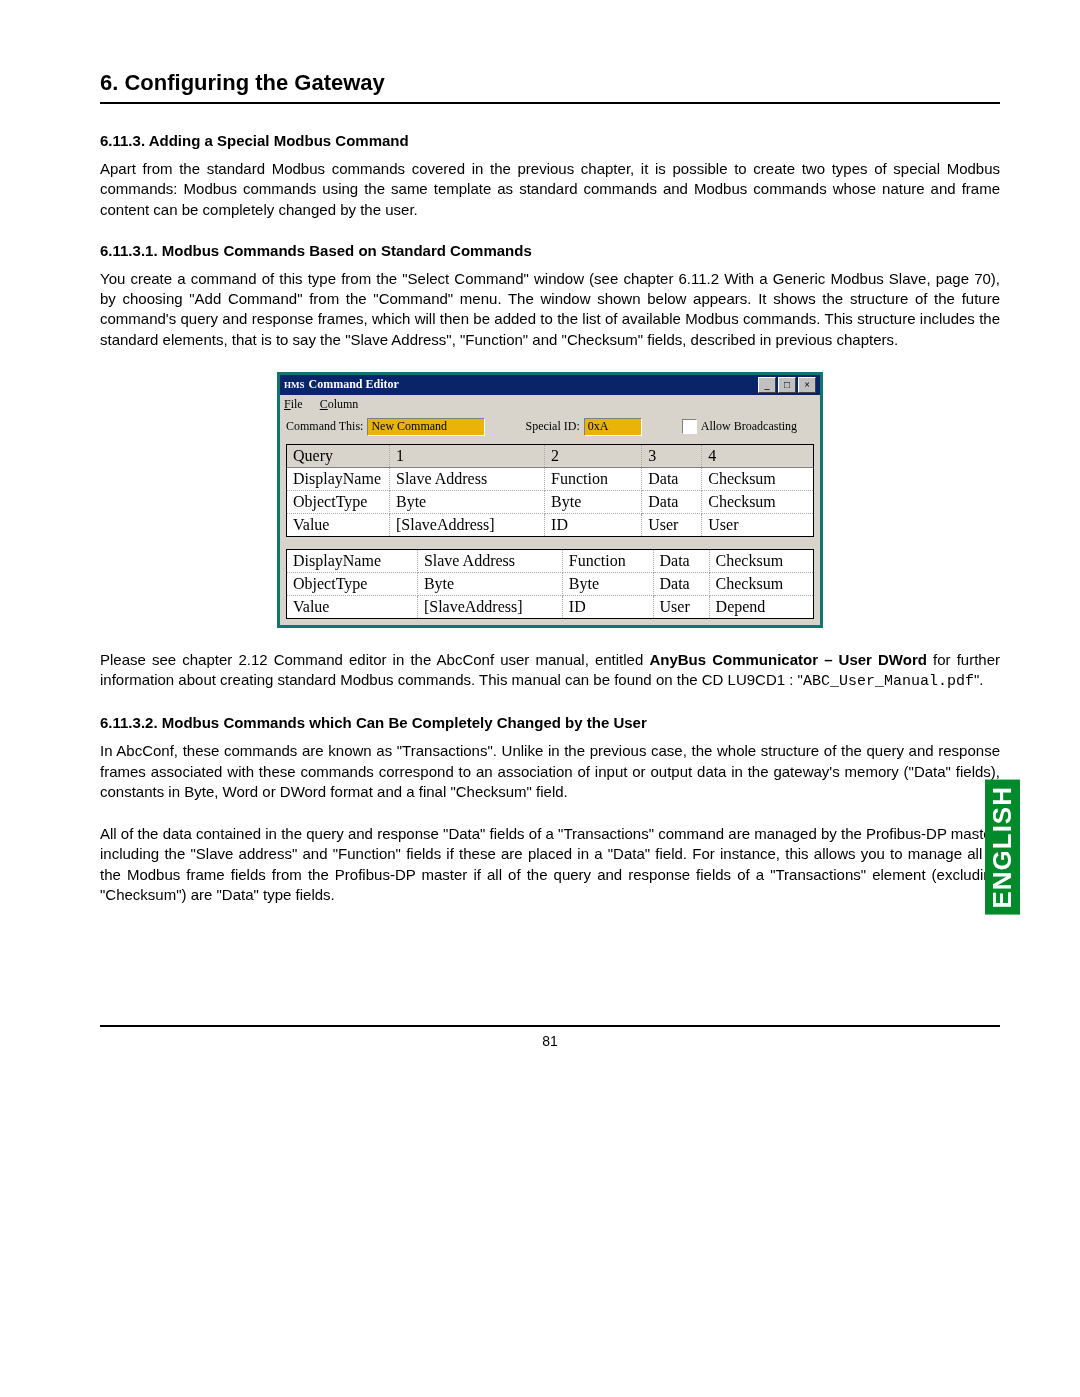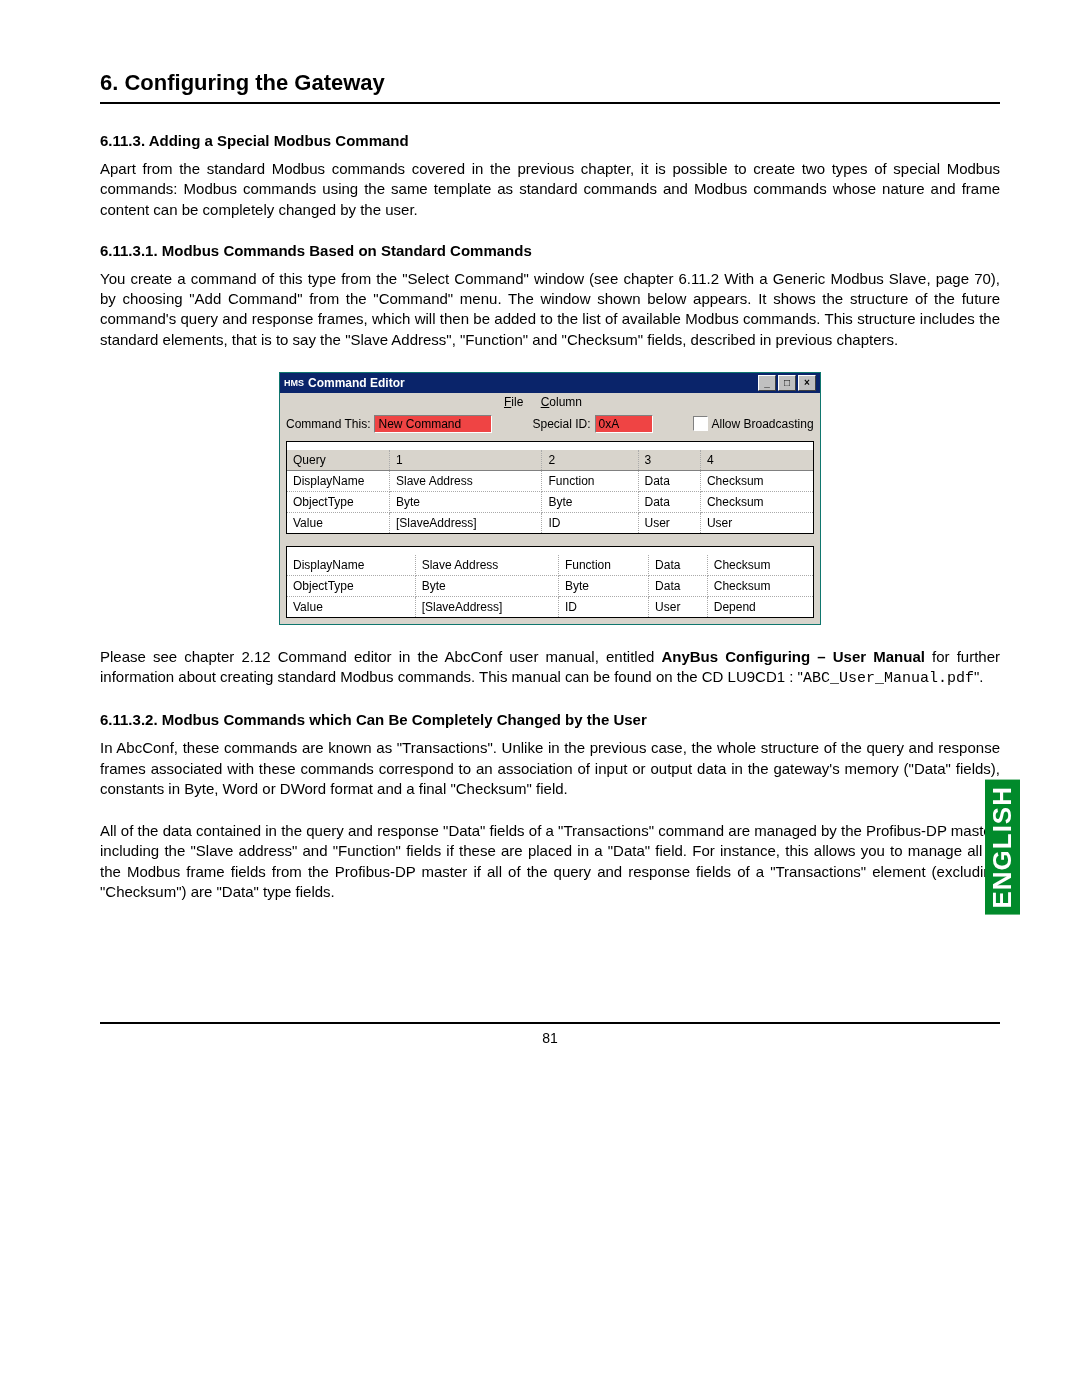--- a/index.html
+++ b/index.html
@@ -60,24 +60,24 @@
   }
   .pagenum {
     font-size: 14px;
     text-align: center;
   }
 
   
   .win {
     width: 540px;
     margin: 14px auto 22px auto;
-    border: 1px solid #0f766e;
+    border: 3px solid #0f766e;
     background: #d8d4cc;
     font-size: 12px;
-    font-family: Liberation Sans, sans-serif;
+    font-family: Liberation Serif, serif;
   }
   .titlebar {
     background: #0a246a;
     color: #fff;
     padding: 2px 4px;
     display: flex;
     align-items: center;
     font-weight: bold;
   }
   .titlebar .logo {
@@ -98,34 +98,33 @@
     display: inline-flex;
     align-items: center;
     justify-content: center;
     font-size: 10px;
     color: #000;
     line-height: 1;
     font-weight: bold;
   }
   .menubar {
     padding: 2px 4px;
-    text-align: center;
   }
   .menubar span {
     margin-right: 14px;
   }
   .menubar span u { text-decoration: underline; }
   .formrow {
     display: flex;
     align-items: center;
     padding: 4px 6px 8px 6px;
   }
   .formrow label { margin-right: 4px; }
   .tinput {
-    background: #ef4444;
+    background: #eab308;
     border: 1px solid #808080;
     border-right-color: #fff;
     border-bottom-color: #fff;
     height: 16px;
     padding: 0 3px;
     font-size: 12px;
     display: inline-flex;
     align-items: center;
   }
   .cmdname-input { width: 110px; margin-right: 40px; }
@@ -141,22 +140,21 @@
     vertical-align: middle;
   }
   .grid {
     margin: 0 6px 6px 6px;
     background: #fff;
     border: 1px solid #000;
   }
   .grid table {
     width: 100%;
     border-collapse: collapse;
-    font-size: 12px;
-    margin-top: 8px;
+    font-size: 16px;
   }
   .grid td {
     border-right: 1px dotted #aaa;
     border-bottom: 1px dotted #aaa;
     padding: 2px 6px;
     height: 16px;
   }
   .grid td:last-child { border-right: none; }
   .grid tr:last-child td { border-bottom: none; }
   .grid .hdr { background: #d8d4cc; }
@@ -258,21 +256,21 @@
           <td>ID</td>
           <td>User</td>
           <td>Depend</td>
         </tr>
       </tbody>
         </table>
     </div>
   </div>
 
   <p class="body">
-    <span>Please see chapter 2.12 Command editor in the AbcConf user manual, entitled </span><b>AnyBus Configuring – User Manual</b><span> for further information about creating standard Modbus commands. This manual can be found on the CD LU9CD1 : "</span><span class="mono">ABC_User_Manual.pdf</span><span>".</span>
+    <span>Please see chapter 2.12 Command editor in the AbcConf user manual, entitled </span><b>AnyBus Communicator – User DWord</b><span> for further information about creating standard Modbus commands. This manual can be found on the CD LU9CD1 : "</span><span class="mono">ABC_User_Manual.pdf</span><span>".</span>
   </p>
 
   <div class="section-h">6.11.3.2. Modbus Commands which Can Be Completely Changed by the User</div>
   <p class="body">In AbcConf, these commands are known as "Transactions". Unlike in the previous case, the whole structure of the query and response frames associated with these commands correspond to an association of input or output data in the gateway's memory ("Data" fields), constants in Byte, Word or DWord format and a final "Checksum" field.</p>
   <p class="body">All of the data contained in the query and response "Data" fields of a "Transactions" command are managed by the Profibus-DP master, including the "Slave address" and "Function" fields if these are placed in a "Data" field. For instance, this allows you to manage all of the Modbus frame fields from the Profibus-DP master if all of the query and response fields of a "Transactions" element (excluding "Checksum") are "Data" type fields.</p>
 
 
   <div class="english-tab">ENGLISH</div>
 
   <hr class="footer-hr">

